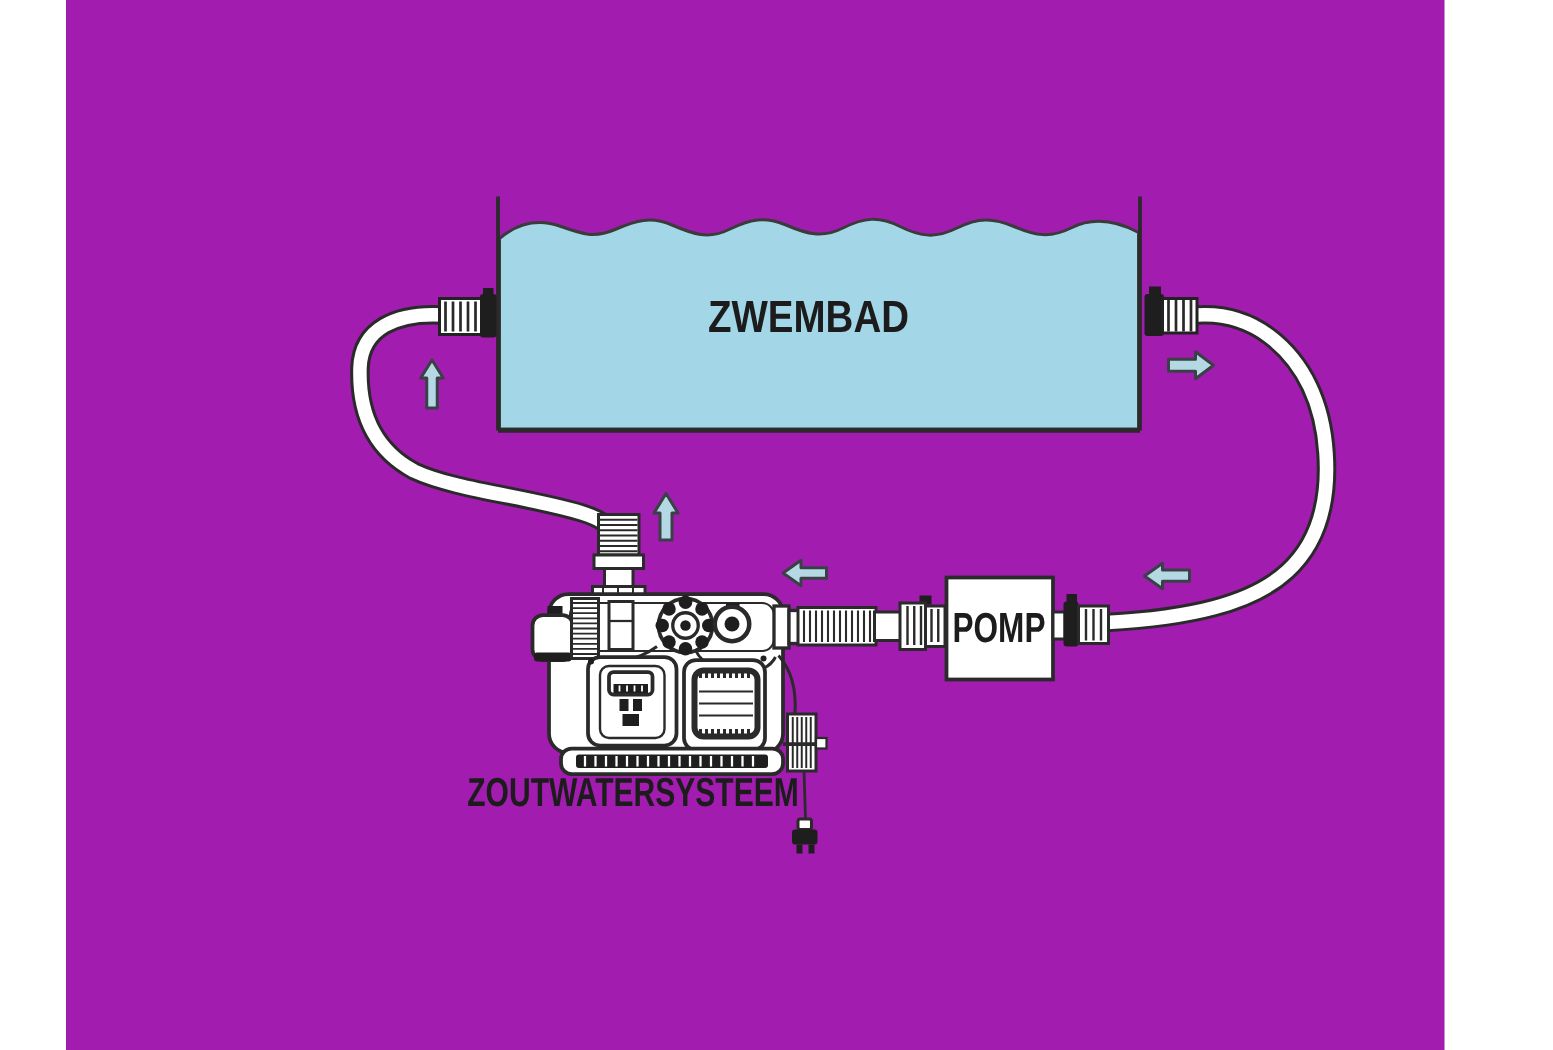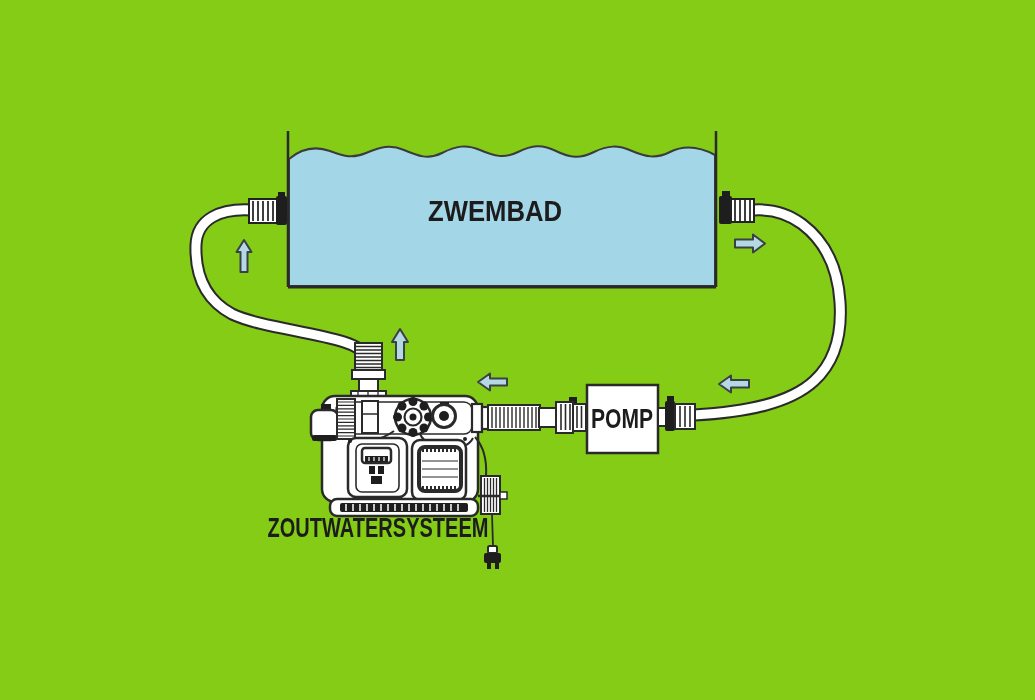--- a/index.html
+++ b/index.html
@@ -1,17 +1,17 @@
 <!DOCTYPE html>
 <html><head>
 <meta charset="utf-8">
 <style>
   html,body{margin:0;padding:0;background:#ffffff;}
-  .canvas{position:relative;width:1035px;height:700px;background:#84cc16;overflow:hidden;
-          font-family:"Liberation Sans",sans-serif;}
+  .canvas{position:relative;width:919px;height:700px;background:#a21caf;overflow:hidden;
+          font-family:"Liberation Sans",sans-serif;margin-left:44px;}
   svg text{font-family:"Liberation Sans",sans-serif;font-weight:bold;fill:#1c1c1c;}
   .ln{stroke:#2a2a2a;fill:none;}
   .dark{fill:#1e1e1e;stroke:none;}
   .wh{fill:#ffffff;}
 </style>
 </head>
 <body>
 
 <div class="canvas">
 <svg width="1035" height="700" viewBox="0 0 1035 700">

